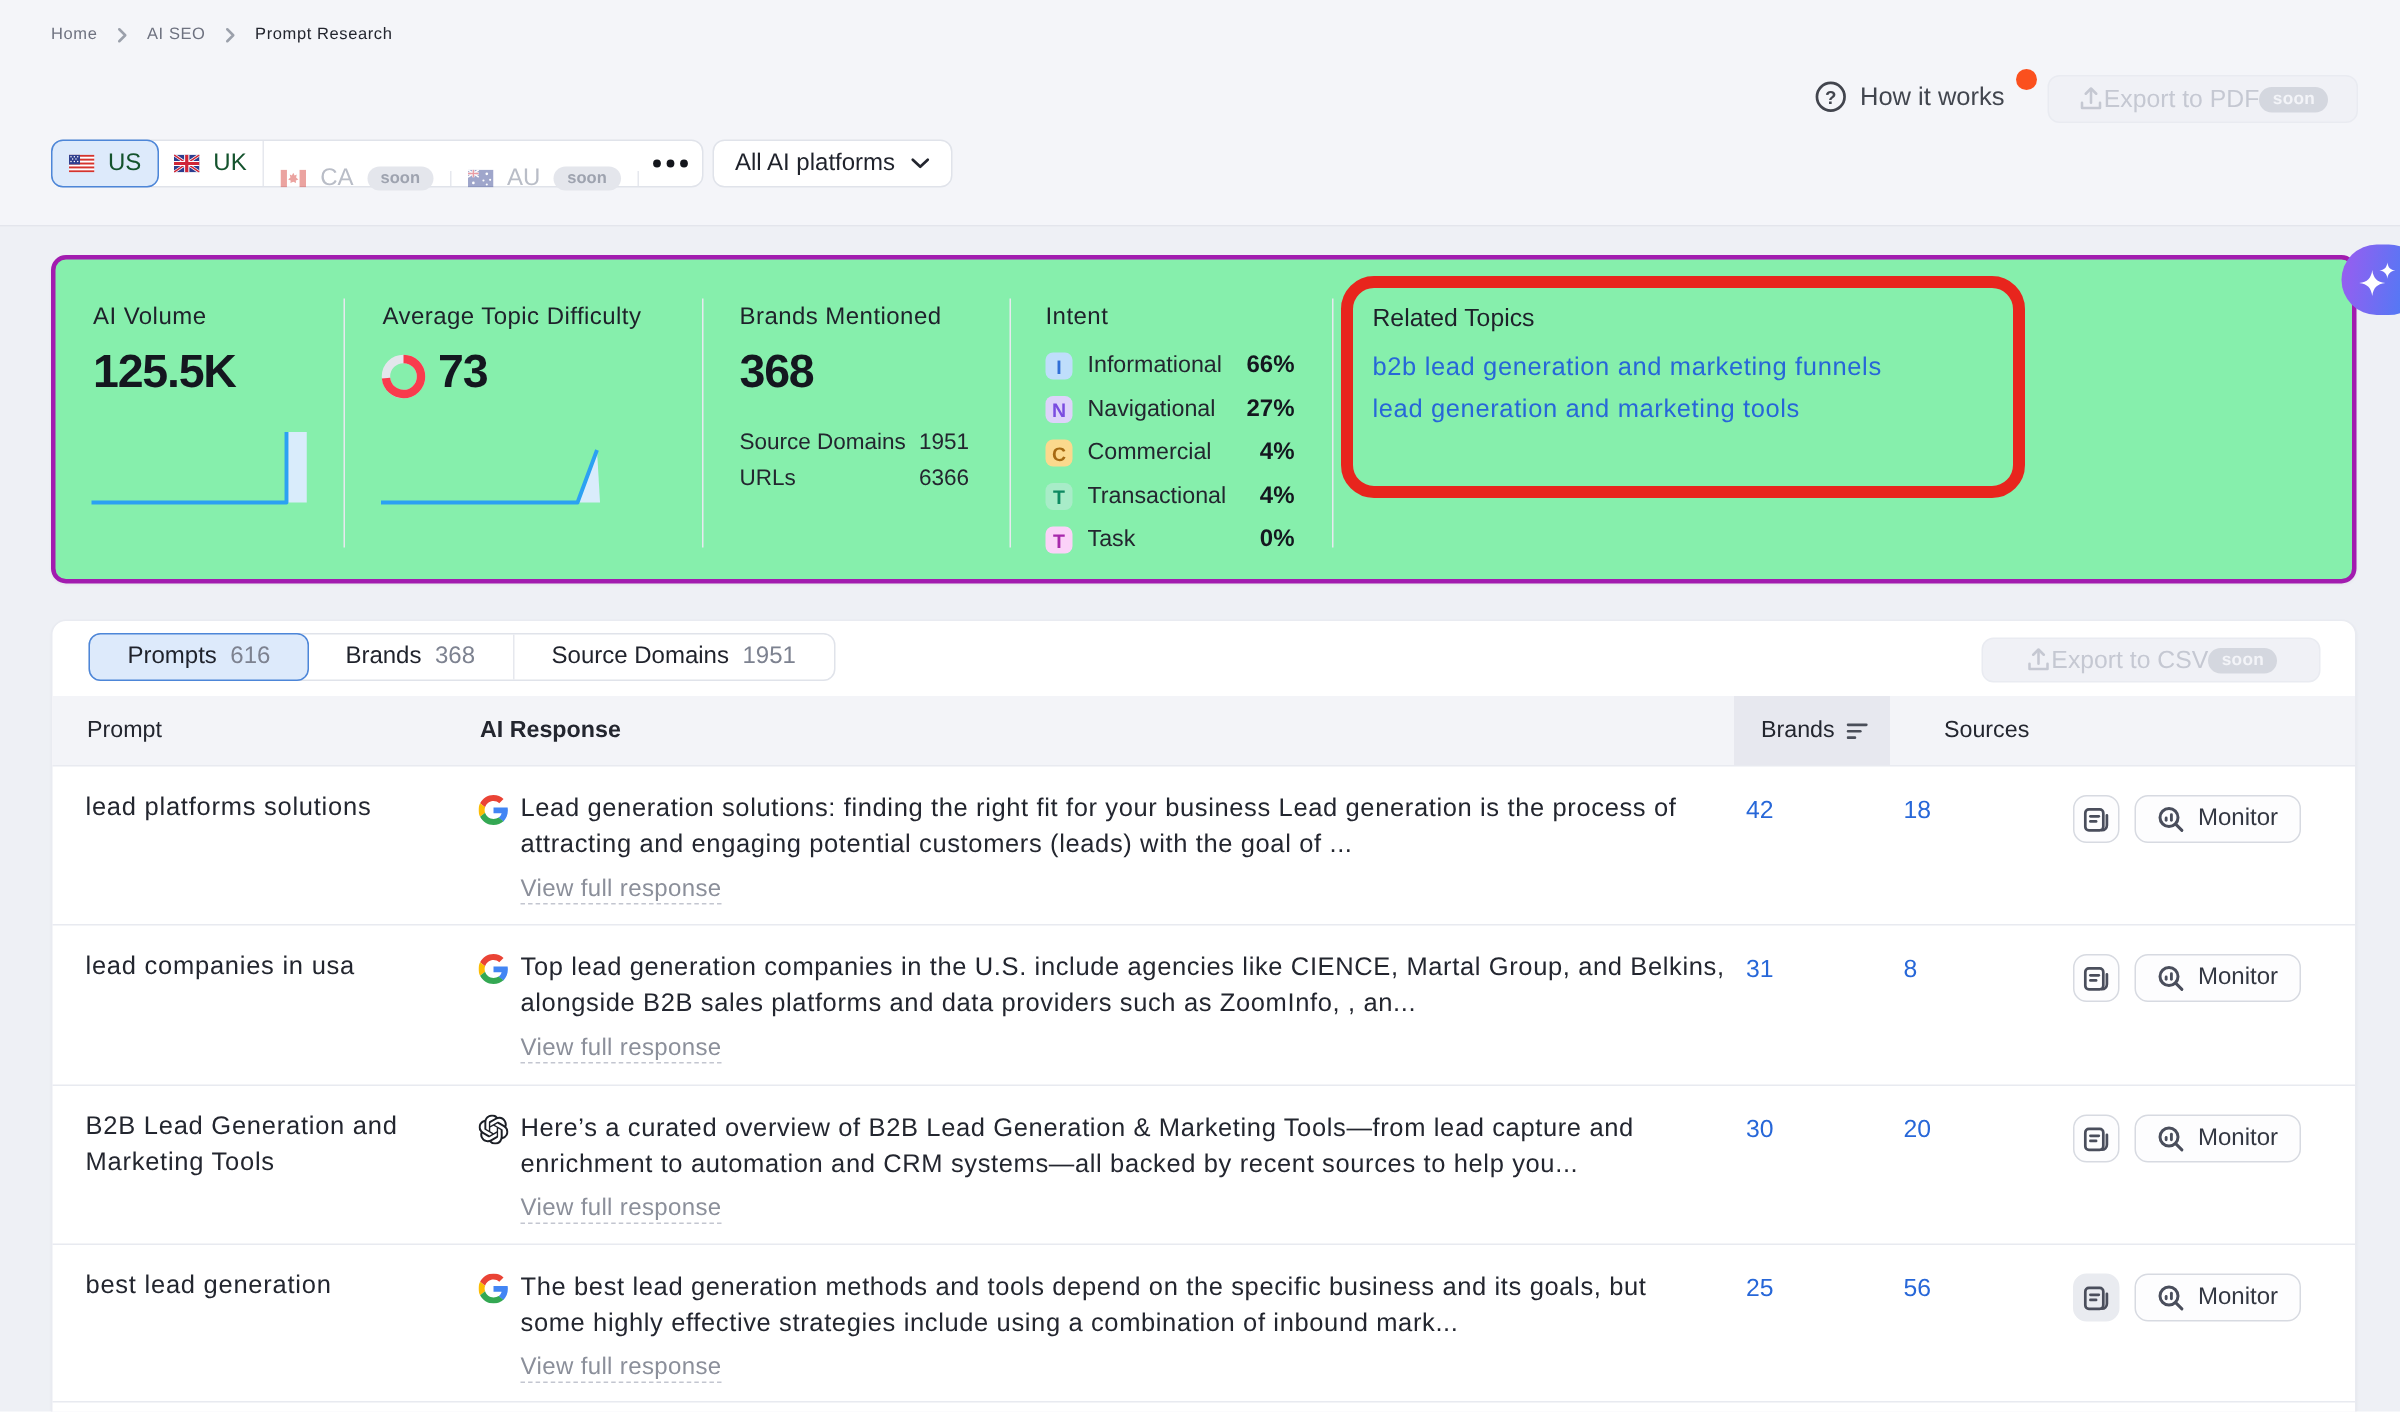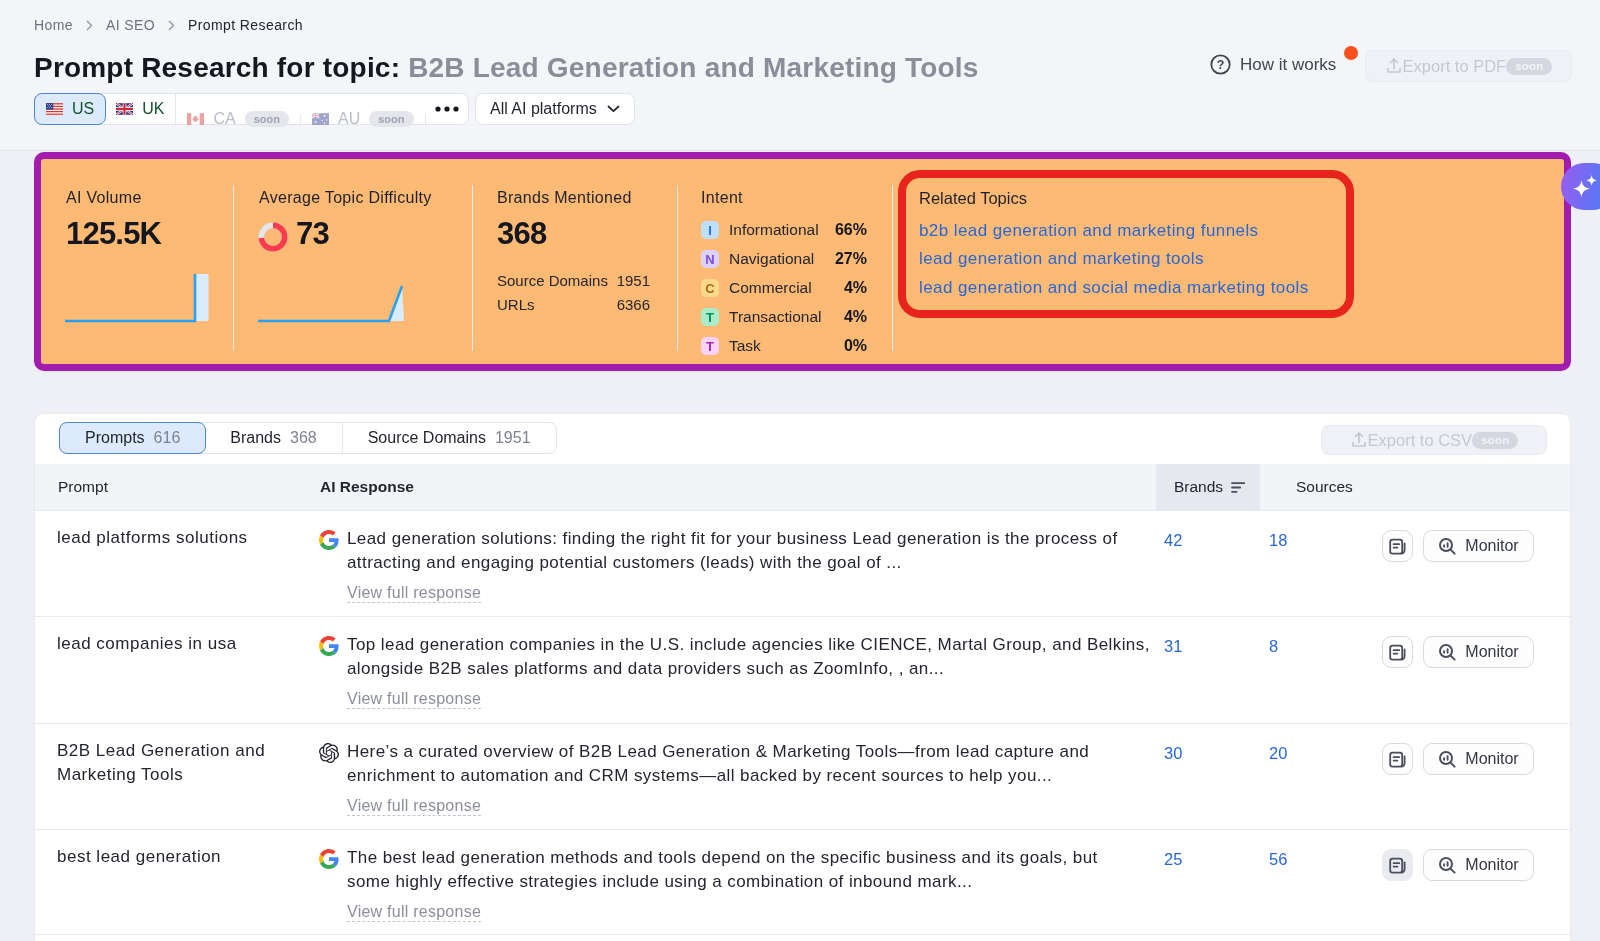--- a/index.html
+++ b/index.html
@@ -2,21 +2,21 @@
 <html><head>
 <meta charset="utf-8">
 <style>
 * { margin:0; padding:0; box-sizing:border-box; }
 html,body { width:1600px; height:941px; overflow:hidden; }
 body { font-family:"Liberation Sans", sans-serif; background:#eef0f5; position:relative; color:#1b1e27; }
 .abs { position:absolute; }
 
 
 .topbar { position:absolute; left:0; top:0; width:1600px; height:151px; background:#f4f5f9; border-bottom:1px solid #e3e5ec; }
-.crumbs { position:absolute; left:34px; top:17px; font-size:14px; letter-spacing:.4px; color:#6e7280; display:flex; align-items:center; gap:11px; }
+.crumbs { position:absolute; left:34px; top:17px; font-size:11px; letter-spacing:.4px; color:#6e7280; display:flex; align-items:center; gap:11px; }
 .crumbs .cur { color:#23262f; }
 .crumbs svg { margin:0 2px; }
 .title { position:absolute; left:34px; top:52px; font-size:28px; font-weight:bold; color:#15181f; letter-spacing:.2px; }
 .title .gray { color:#8b8e99; }
 
 .hiw { position:absolute; left:1210px; top:54px; display:flex; align-items:center; gap:9px; font-size:17px; color:#42464f; font-weight:500;}
 .hiw .dot { position:absolute; left:134px; top:-8px; width:14px; height:14px; border-radius:50%; background:#fb501e; }
 
 .btn-disabled { position:absolute; display:flex; align-items:center; justify-content:center; background:#f0f1f6; border:1px solid #e9ebf1; border-radius:8px; color:#c5c8d2; font-size:16.5px; }
 .soonpill { background:#d4d7df; color:#f3f4f8; font-size:11.5px; font-weight:bold; border-radius:9px; padding:2px 9px 3px; letter-spacing:.2px; }
@@ -26,21 +26,21 @@
 .seg .s { display:flex; align-items:center; gap:9px; padding:0 11px; font-size:16px; color:#14532d; border-right:1px solid #e6e8ee; position:relative; }
 .seg .s:last-child { border-right:none; }
 .seg .s.sel { background:#ddeafb; border:1px solid #4d86d8; border-radius:8px; margin:-1px; height:32px; z-index:2; }
 .seg .s.soon { color:#b9bdc7;margin-top:20px; }
 .seg .s .flag { width:17px; height:12px; display:block; }
 .seg .s.soon .flag { opacity:.45; }
 .seg .s .sp { background:#e4e6ec; color:#9ea3af; font-size:11px; font-weight:bold; border-radius:8px; padding:2px 9px; }
 .allai { position:absolute; left:475px; top:93px; height:32px; display:flex; align-items:center; gap:10px; padding:0 14px; background:#fff; border:1px solid #e0e3ea; border-radius:8px; font-size:16px; color:#1f222b; }
 
 
-.card1 { position:absolute; left:34px; top:152px; width:1537px; height:219px; background:#fdba74; border:7px solid #a21caf; border-radius:10px; box-shadow:0 1px 2px rgba(22,27,45,.04); }
+.card1 { position:absolute; left:34px; top:170px; width:1537px; height:219px; background:#86efac; border:3px solid #a21caf; border-radius:10px; box-shadow:0 1px 2px rgba(22,27,45,.04); }
 .vdiv { position:absolute; top:26px; height:166px; width:1px; background:#e7e9ef; }
 .slabel { position:absolute; top:30px; font-size:16px; letter-spacing:.3px; color:#1e212a; }
 .bignum { position:absolute; top:59px; font-size:31px; line-height:1; font-weight:bold; color:#14171f; letter-spacing:-.8px; }
 .kv { position:absolute; font-size:15px; color:#23262f; }
 .kv .v { position:absolute; right:0; top:0; }
 
 .intent-row { position:absolute; left:660px; display:flex; align-items:center; width:166px; }
 .ibadge { width:18px; height:18px; border-radius:5px; font-size:13px; font-weight:bold; display:flex; align-items:center; justify-content:center; margin-right:10px; }
 .intent-row .lab { font-size:15.5px; color:#23262f; }
 .intent-row .pct { position:absolute; right:0; font-size:16px; font-weight:bold; color:#14171f; }
@@ -84,21 +84,20 @@
     <span>Home</span>
     <svg width="7" height="11" viewBox="0 0 7 11">
         <path d="M1.5 1.5L5.5 5.5L1.5 9.5" fill="none" stroke="#9ba0ab" stroke-width="1.7" stroke-linecap="round" stroke-linejoin="round"></path>
       </svg>
     <span>AI SEO</span>
     <svg width="7" height="11" viewBox="0 0 7 11">
         <path d="M1.5 1.5L5.5 5.5L1.5 9.5" fill="none" stroke="#9ba0ab" stroke-width="1.7" stroke-linecap="round" stroke-linejoin="round"></path>
       </svg>
     <span class="cur">Prompt Research</span>
   </div>
-  <div class="title">Prompt Research for topic: <span class="gray">B2B Lead Generation and Marketing Tools</span></div>
 
   <div class="hiw">
     <svg width="21" height="21" viewBox="0 0 21 21">
         <circle cx="10.5" cy="10.5" r="9.2" fill="none" stroke="#42454e" stroke-width="1.8"></circle>
         <text x="10.5" y="15" text-anchor="middle" font-size="12.5" font-weight="bold" fill="#42454e" font-family="Liberation Sans">?</text>
       </svg>
     <span>How it works</span>
     <span class="dot"></span>
   </div>
   <div class="btn-disabled" style="left:1365px; top:50px; width:207px; height:32px;">
@@ -244,21 +243,20 @@
       <span class="ibadge" style="background:#fbd2f8;color:#a728ab;">T</span>
       <span class="lab">Task</span>
       <span class="pct">0%</span>
     </div>
 
   <div class="vdiv" style="left:851px;"></div>
 
   <div class="rel-label">Related Topics</div>
   <div class="rlink" style="top:62px;">b2b lead generation and marketing funnels</div>
   <div class="rlink" style="top:90px;">lead generation and marketing tools</div>
-  <div class="rlink" style="top:119px;">lead generation and social media marketing tools</div>
   <div class="redbox"></div>
 </div>
 
 <div class="sparkpill">
   <svg class="abs" style="left:7px; top:6px;" width="32" height="34" viewBox="0 0 32 34" fill="#fff">
     <path d="M13.5 11c.7 5.5 3.2 8 8.7 8.7-5.5.7-8 3.2-8.7 8.7-.7-5.5-3.2-8-8.7-8.7 5.5-.7 8-3.2 8.7-8.7z"></path>
     <path d="M23.6 6c.45 3.4 2 5 5.4 5.4-3.4.45-4.95 2-5.4 5.4-.45-3.4-2-4.95-5.4-5.4 3.4-.45 4.95-2 5.4-5.4z"></path>
   </svg>
 </div>
 

